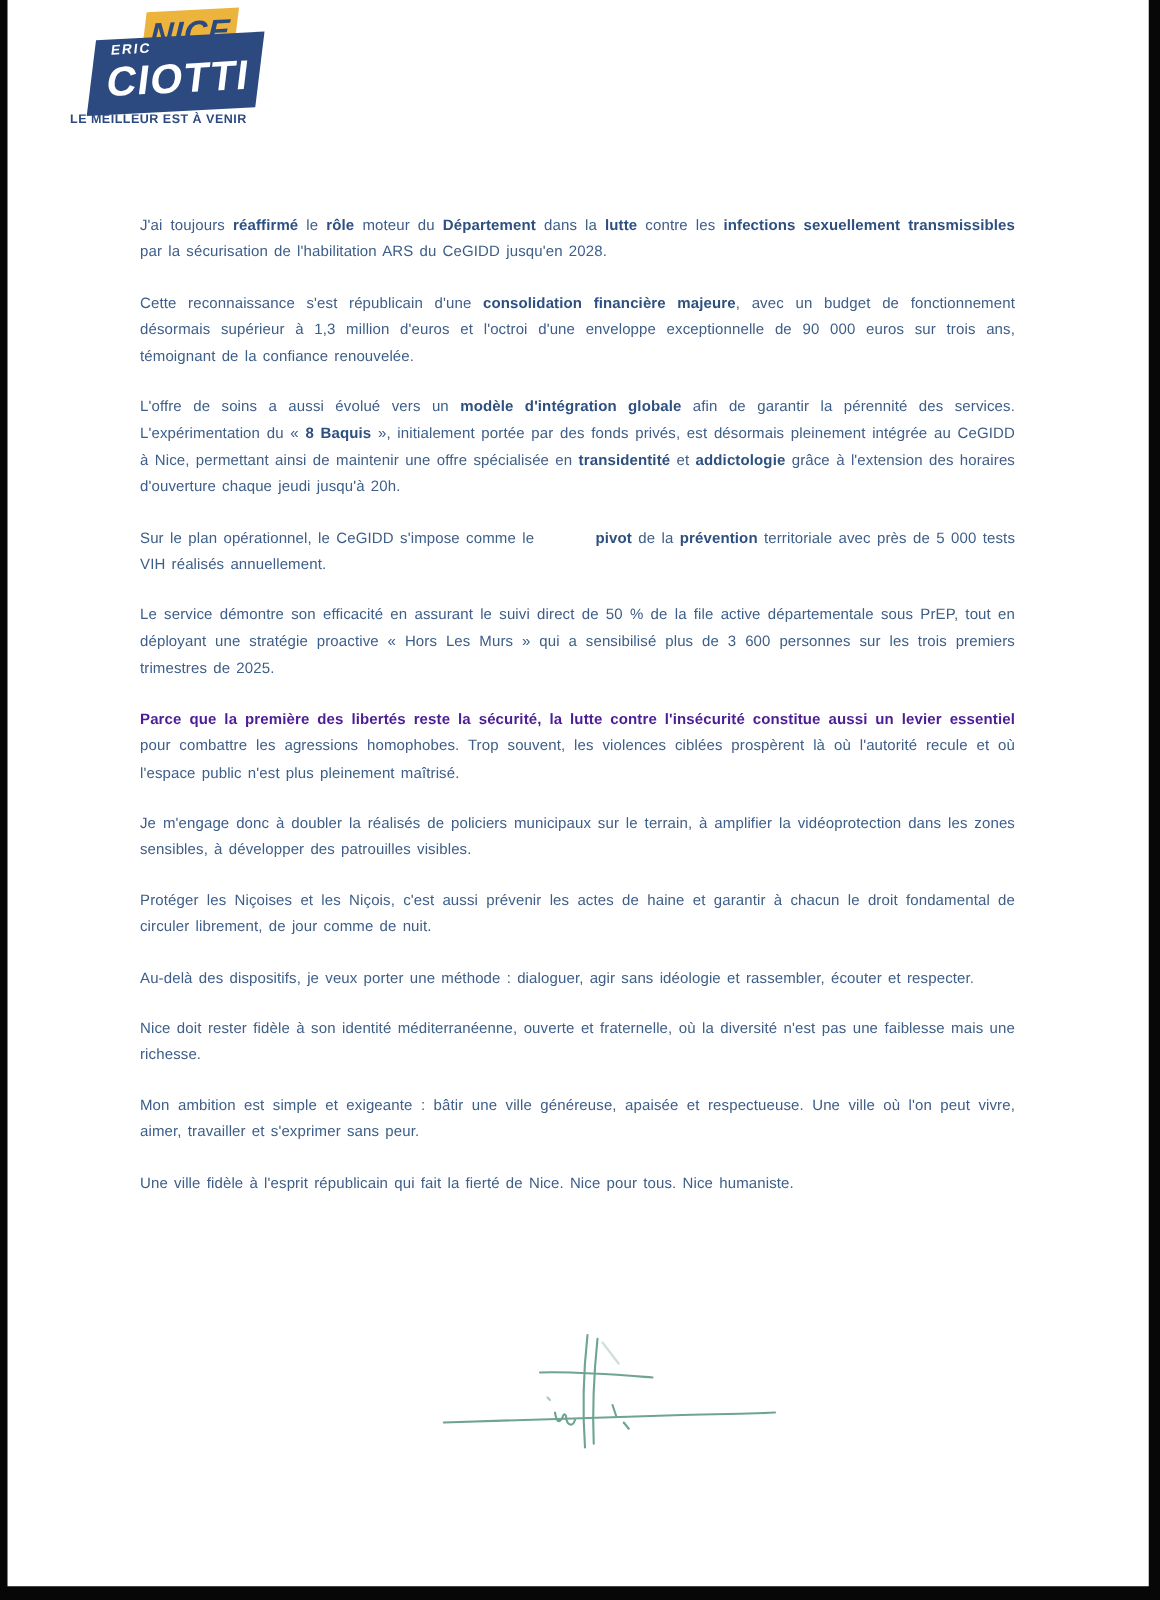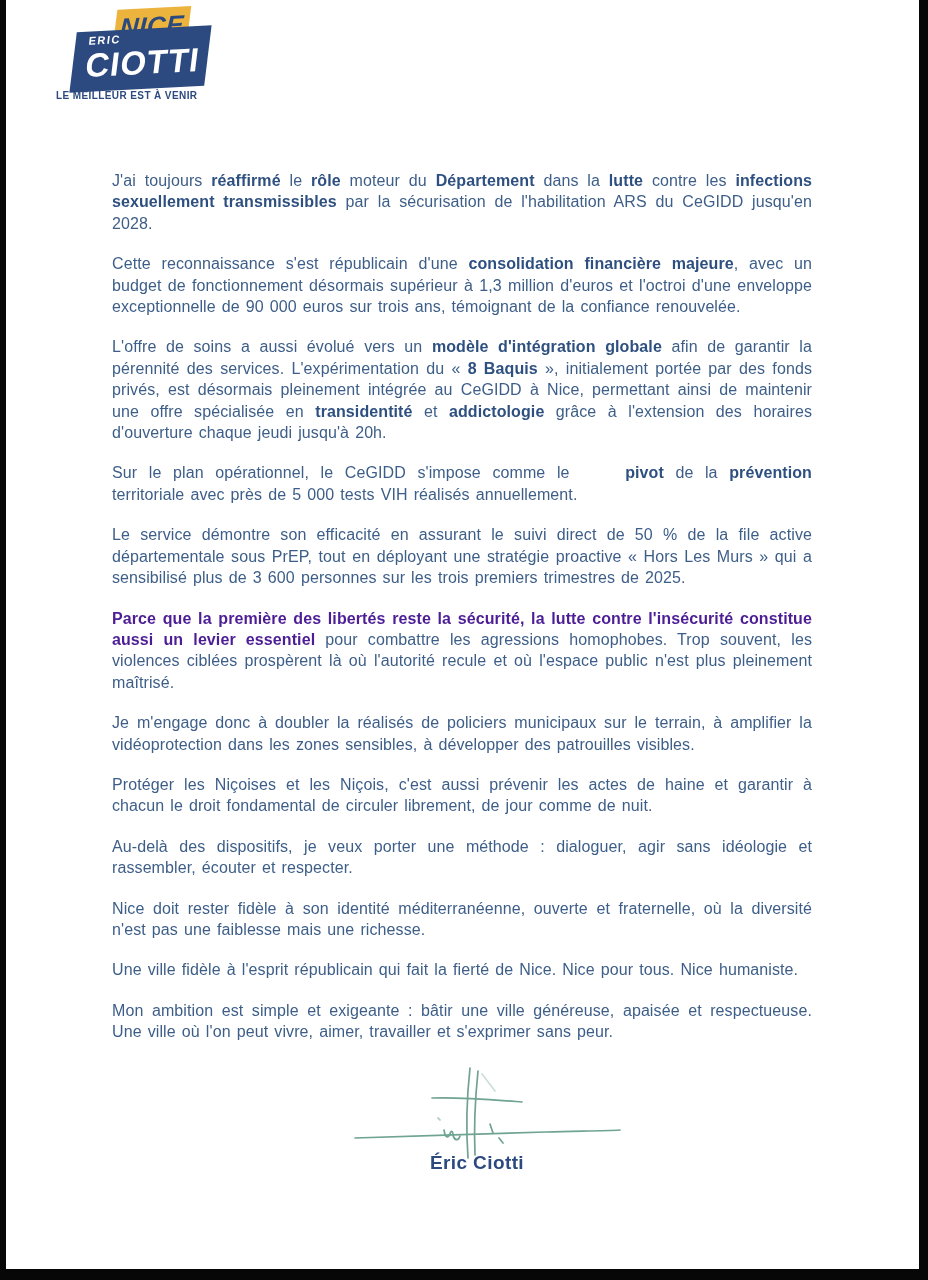--- a/index.html
+++ b/index.html
@@ -33,21 +33,21 @@
   .badge-ciotti{display:block;font-size:33px;font-weight:bold;letter-spacing:1px;line-height:36px;}
   .tagline{
     position:absolute;left:1px;top:84px;width:200px;
     font-size:10px;font-weight:bold;letter-spacing:.4px;white-space:nowrap;
   }
   
   .letter-body{
     position:absolute;left:106px;top:170px;width:700px;
   }
   .para{
-    font-size:16px;line-height:21.4px;margin:0 0 19px 0;
+    font-size:12px;line-height:21.4px;margin:0 0 19px 0;
     text-align:justify;word-spacing:1.5px;letter-spacing:.1px;
   }
   .para strong{font-weight:bold;}
   
   .sig-svg{position:absolute;left:340px;top:1060px;}
   .signatory{
     position:absolute;left:346px;top:1152px;width:250px;
     text-align:center;font-size:19px;font-weight:bold;letter-spacing:.4px;
   }
 </style>
@@ -71,33 +71,32 @@
       <p class="para"><span>J'ai toujours </span><strong style="color: rgb(46, 80, 128);">réaffirmé</strong><span> le </span><strong style="color: rgb(46, 80, 128);">rôle</strong><span> moteur du </span><strong style="color: rgb(46, 80, 128);">Département</strong><span> dans la </span><strong style="color: rgb(46, 80, 128);">lutte</strong><span> contre les </span><strong style="color: rgb(46, 80, 128);">infections sexuellement transmissibles</strong><span> par la sécurisation de l'habilitation ARS du CeGIDD jusqu'en 2028.</span></p>
       <p class="para"><span>Cette reconnaissance s'est républicain d'une </span><strong style="color: rgb(46, 80, 128);">consolidation financière majeure</strong><span>, avec un budget de fonctionnement désormais supérieur à 1,3 million d'euros et l'octroi d'une enveloppe exceptionnelle de 90&nbsp;000 euros sur trois ans, témoignant de la confiance renouvelée.</span></p>
       <p class="para"><span>L'offre de soins a aussi évolué vers un </span><strong style="color: rgb(46, 80, 128);">modèle d'intégration globale</strong><span> afin de garantir la pérennité des services. L'expérimentation du «&nbsp;</span><strong style="color: rgb(46, 80, 128);">8 Baquis</strong><span>&nbsp;», initialement portée par des fonds privés, est désormais pleinement intégrée au CeGIDD à Nice, permettant ainsi de maintenir une offre spécialisée en </span><strong style="color: rgb(46, 80, 128);">transidentité</strong><span> et </span><strong style="color: rgb(46, 80, 128);">addictologie</strong><span> grâce à l'extension des horaires d'ouverture chaque jeudi jusqu'à 20h.</span></p>
       <p class="para"><span>Sur le plan opérationnel, le CeGIDD s'impose comme le </span><strong style="color: rgb(46, 80, 128); padding-left: 44px;">pivot</strong><span> de la </span><strong style="color: rgb(46, 80, 128);">prévention</strong><span> territoriale avec près de 5&nbsp;000 tests VIH réalisés annuellement.</span></p>
       <p class="para"><span>Le service démontre son efficacité en assurant le suivi direct de 50&nbsp;% de la file active départementale sous PrEP, tout en déployant une stratégie proactive «&nbsp;Hors Les Murs&nbsp;» qui a sensibilisé plus de 3&nbsp;600 personnes sur les trois premiers trimestres de 2025.</span></p>
       <p class="para"><strong style="color: #4c1d95;">Parce que la première des libertés reste la sécurité, la lutte contre l'insécurité constitue aussi un levier essentiel</strong><span> pour combattre les agressions homophobes. Trop souvent, les violences ciblées prospèrent là où l'autorité recule et où l'espace public n'est plus pleinement maîtrisé.</span></p>
       <p class="para"><span>Je m'engage donc à doubler la réalisés de policiers municipaux sur le terrain, à amplifier la vidéoprotection dans les zones sensibles, à développer des patrouilles visibles.</span></p>
       <p class="para"><span>Protéger les Niçoises et les Niçois, c'est aussi prévenir les actes de haine et garantir à chacun le droit fondamental de circuler librement, de jour comme de nuit.</span></p>
       <p class="para"><span>Au-delà des dispositifs, je veux porter une méthode : dialoguer, agir sans idéologie et rassembler, écouter et respecter.</span></p>
       <p class="para"><span>Nice doit rester fidèle à son identité méditerranéenne, ouverte et fraternelle, où la diversité n'est pas une faiblesse mais une richesse.</span></p>
+      <p class="para"><span>Mon ambition est simple et exigeante : bâtir une ville généreuse, apaisée et respectueuse. Une ville où l'on peut vivre, aimer, travailler et s'exprimer sans peur.</span></p>
       <p class="para"><span>Une ville fidèle à l'esprit républicain qui fait la fierté de Nice. Nice pour tous. Nice humaniste.</span></p>
-      <p class="para"><span>Mon ambition est simple et exigeante : bâtir une ville généreuse, apaisée et respectueuse. Une ville où l'on peut vivre, aimer, travailler et s'exprimer sans peur.</span></p>
     </main>
 
   <svg class="sig-svg" width="290" height="105" viewBox="0 0 290 105">
     <g fill="none" stroke-linecap="round" stroke-width="1.7" class="ink" stroke="#6fa392">
       <path d="M 9,78 C 70,76 140,74 200,72 C 235,71 258,71 274,70"></path>
       <path d="M 86,38 C 115,37 150,40 176,42"></path>
       <path d="M 124,8 C 121,35 120,70 122,98"></path>
       <path d="M 132,11 C 129,40 128,72 129,95"></path>
       <path d="M 98,70 c 1,6 3,10 6,4 c 1,-4 3,-3 3,1 c 1,5 5,7 7,1"></path>
       <path d="M 144,64 l 3,9"></path>
       <path d="M 153,78 l 4,5"></path>
       <path d="M 92,58 l 2,2" opacity="0.6"></path>
       <path d="M 136,14 l 13,17" opacity="0.35"></path>
     </g>
   </svg>
 
-  <div class="signatory" style="color: rgb(44, 74, 127);">Éric Ciotti</div>
 
 </div>
 
 </body></html>

